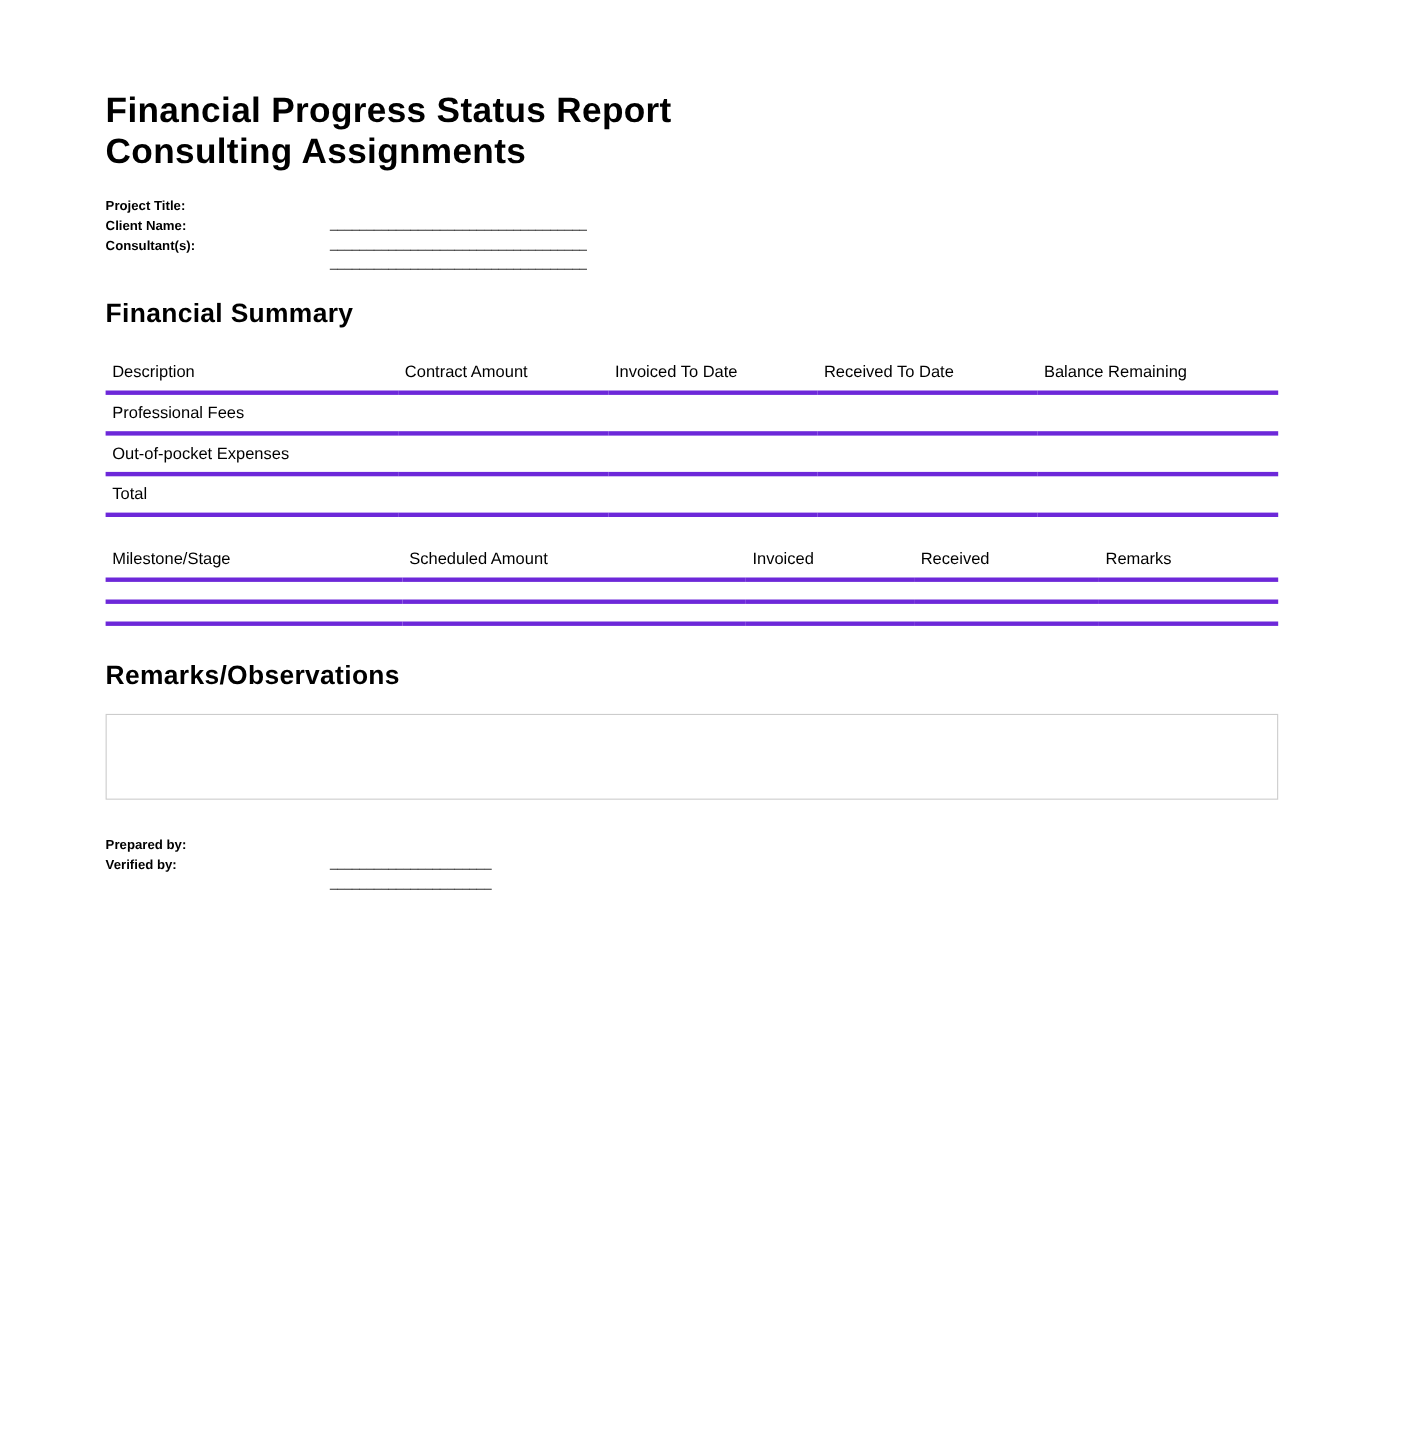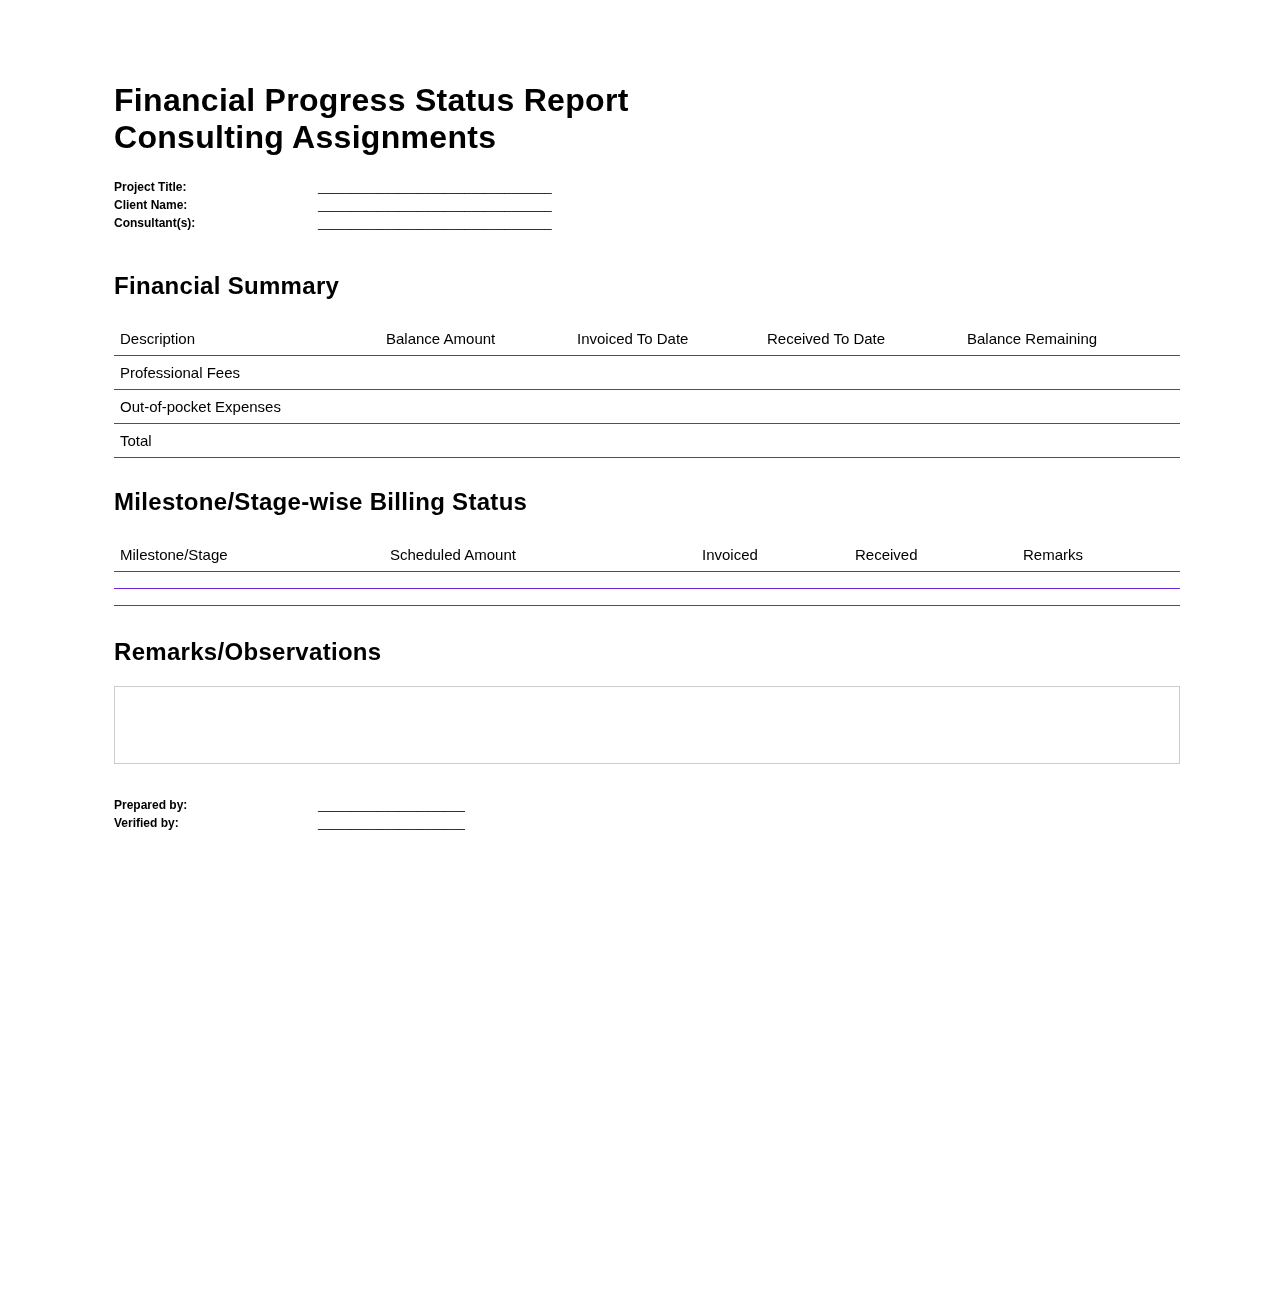--- a/index.html
+++ b/index.html
@@ -1,41 +1,41 @@
 <!DOCTYPE html>
 <html><head>
 <meta charset="utf-8">
 <style>
   html, body { margin: 0; padding: 0; background: #ffffff; }
   body {
     width: 1278px; height: 1300px; position: relative;
     font-family: "Liberation Sans", sans-serif; color: #000;
   }
-  .page { position: absolute; left: 114px; top: 82px; width: 1066px; }
+  .page { position: absolute; left: 96px; top: 82px; width: 1066px; }
   h1 {
     margin: 0; font-size: 32px; font-weight: bold; line-height: 37px;
     letter-spacing: 0.3px;
   }
   .meta { margin-top: 22px; }
   .meta-row { display: flex; height: 18px; line-height: 18px; font-size: 12px; }
   .meta-label { width: 204px; font-weight: bold; }
-  .meta-value { white-space: pre; }
+  .meta-value { white-space: pre; margin-top: 16px; }
   h2 {
     margin: 0; font-size: 24px; font-weight: bold; line-height: 28px;
     letter-spacing: 0.3px;
   }
   .h2-fin { margin-top: 40px; }
   .h2-mil { margin-top: 30px; }
   .h2-rem { margin-top: 32px; }
   table { border-collapse: collapse; width: 1066px; table-layout: fixed; font-size: 15px; }
   .tbl-fin { margin-top: 22px; }
   .tbl-mil { margin-top: 22px; }
   td, th {
     padding: 8px 6px; text-align: left; font-weight: normal;
-    border-bottom: 1px solid #6d28d9; line-height: 17px; height: 17px;
+    border-bottom: 4px solid #6d28d9; line-height: 17px; height: 17px;
   }
   .tbl-mil tbody td { height: 0; line-height: 0; padding: 8px 6px; }
   .total { font-weight: normal; }
   .remarks-box {
     margin-top: 20px; width: 1064px; height: 76px;
     border: 1px solid #cccccc;
   }
   .sign { margin-top: 32px; }
 </style>
 </head>
@@ -67,21 +67,21 @@
     <colgroup>
         <col style="width:266px">
         <col style="width:191px">
         <col style="width:190px">
         <col style="width:200px">
         <col style="width:219px">
       </colgroup>
     <thead>
       <tr>
         <th>Description</th>
-        <th>Balance Amount</th>
+        <th>Contract Amount</th>
         <th>Invoiced To Date</th>
         <th>Received To Date</th>
         <th>Balance Remaining</th>
       </tr>
     </thead>
     <tbody>
       <tr>
         <td>Professional Fees</td>
         <td></td>
         <td></td>
@@ -98,21 +98,20 @@
       <tr>
         <td class="total">Total</td>
         <td></td>
         <td></td>
         <td></td>
         <td></td>
       </tr>
     </tbody>
   </table>
 
-  <h2 class="h2-mil">Milestone/Stage-wise Billing Status</h2>
   <table class="tbl-mil">
     <colgroup>
         <col style="width:270px">
         <col style="width:312px">
         <col style="width:153px">
         <col style="width:168px">
         <col style="width:163px">
       </colgroup>
     <thead>
       <tr>

